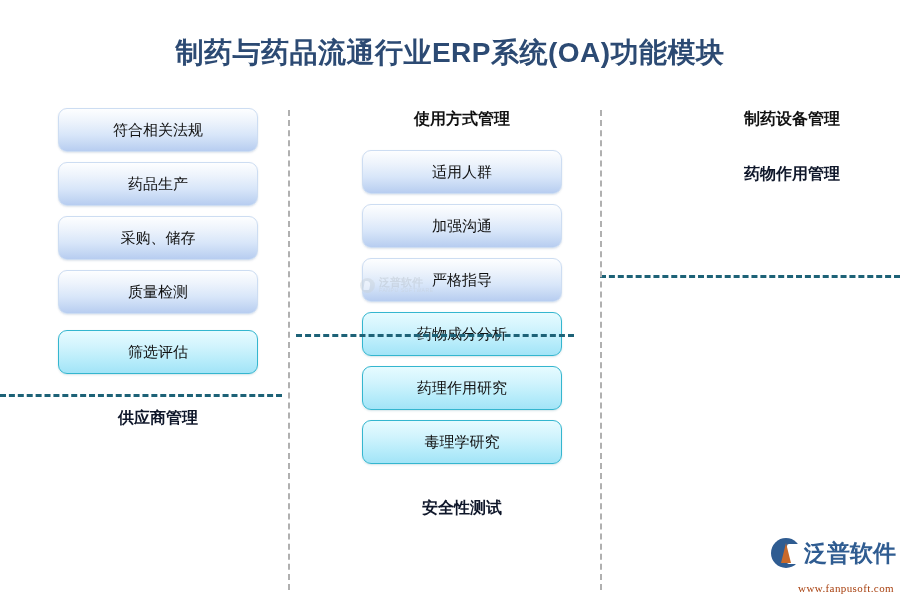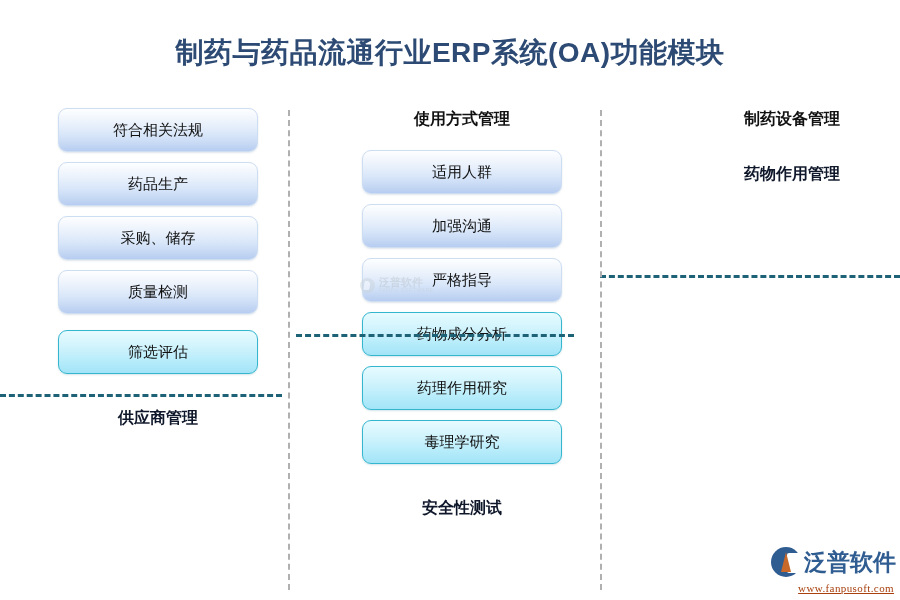--- a/index.html
+++ b/index.html
@@ -220,23 +220,22 @@
     font-weight: bold;
     color: #2f5c91;
     letter-spacing: 0px;
     line-height: 1;
   }
   .brand-url {
     font-size: 11px;
     color: #a8400f;
     font-family: "Liberation Serif", "DejaVu Serif", serif;
     letter-spacing: 0.4px;
-    margin-top: 5px;
+    margin-top: 14px;
     margin-right: 2px;
-    text-decoration: underline;
   }
 </style>
 </head>
 <body>
 
 <div id="canvas">
 
   <div class="page-title">制药与药品流通行业ERP系统(OA)功能模块</div>
 
   <div class="column col-0">

